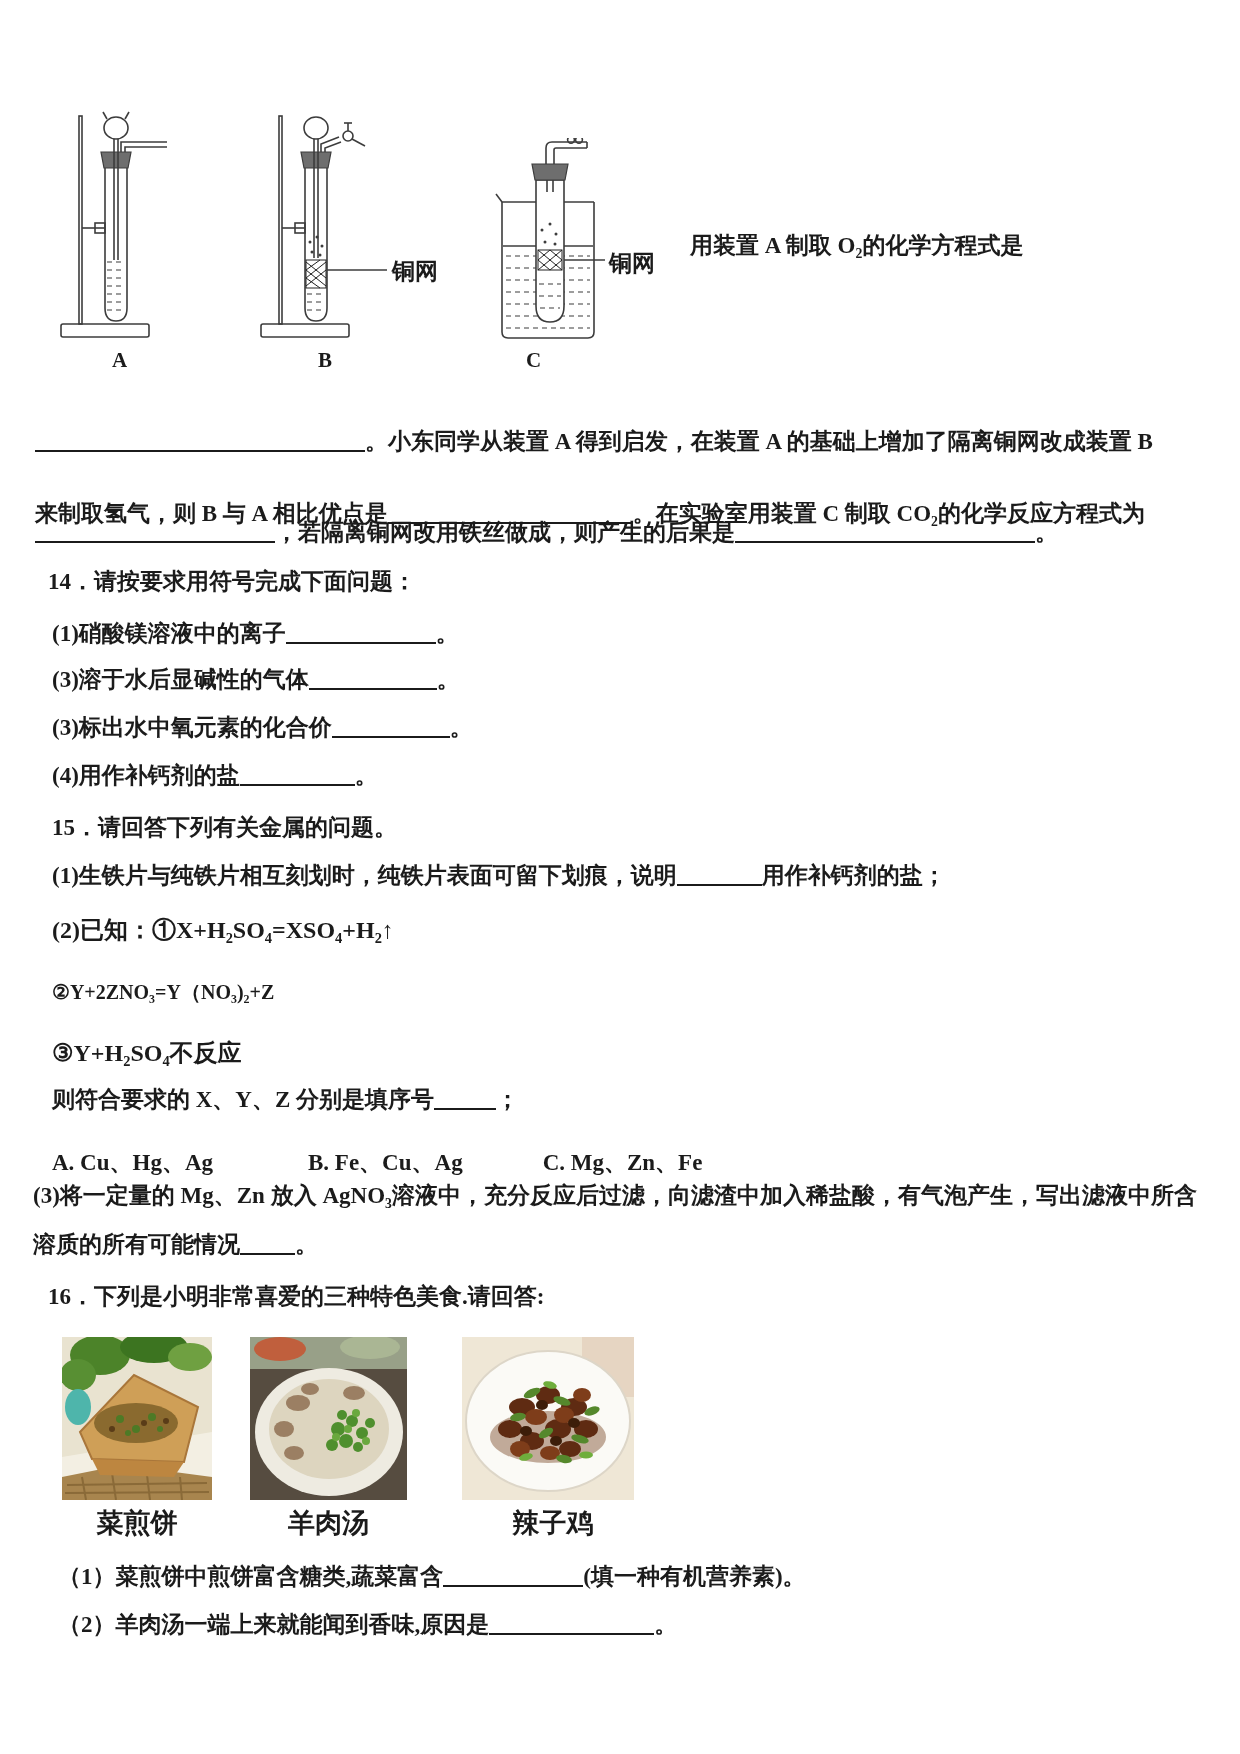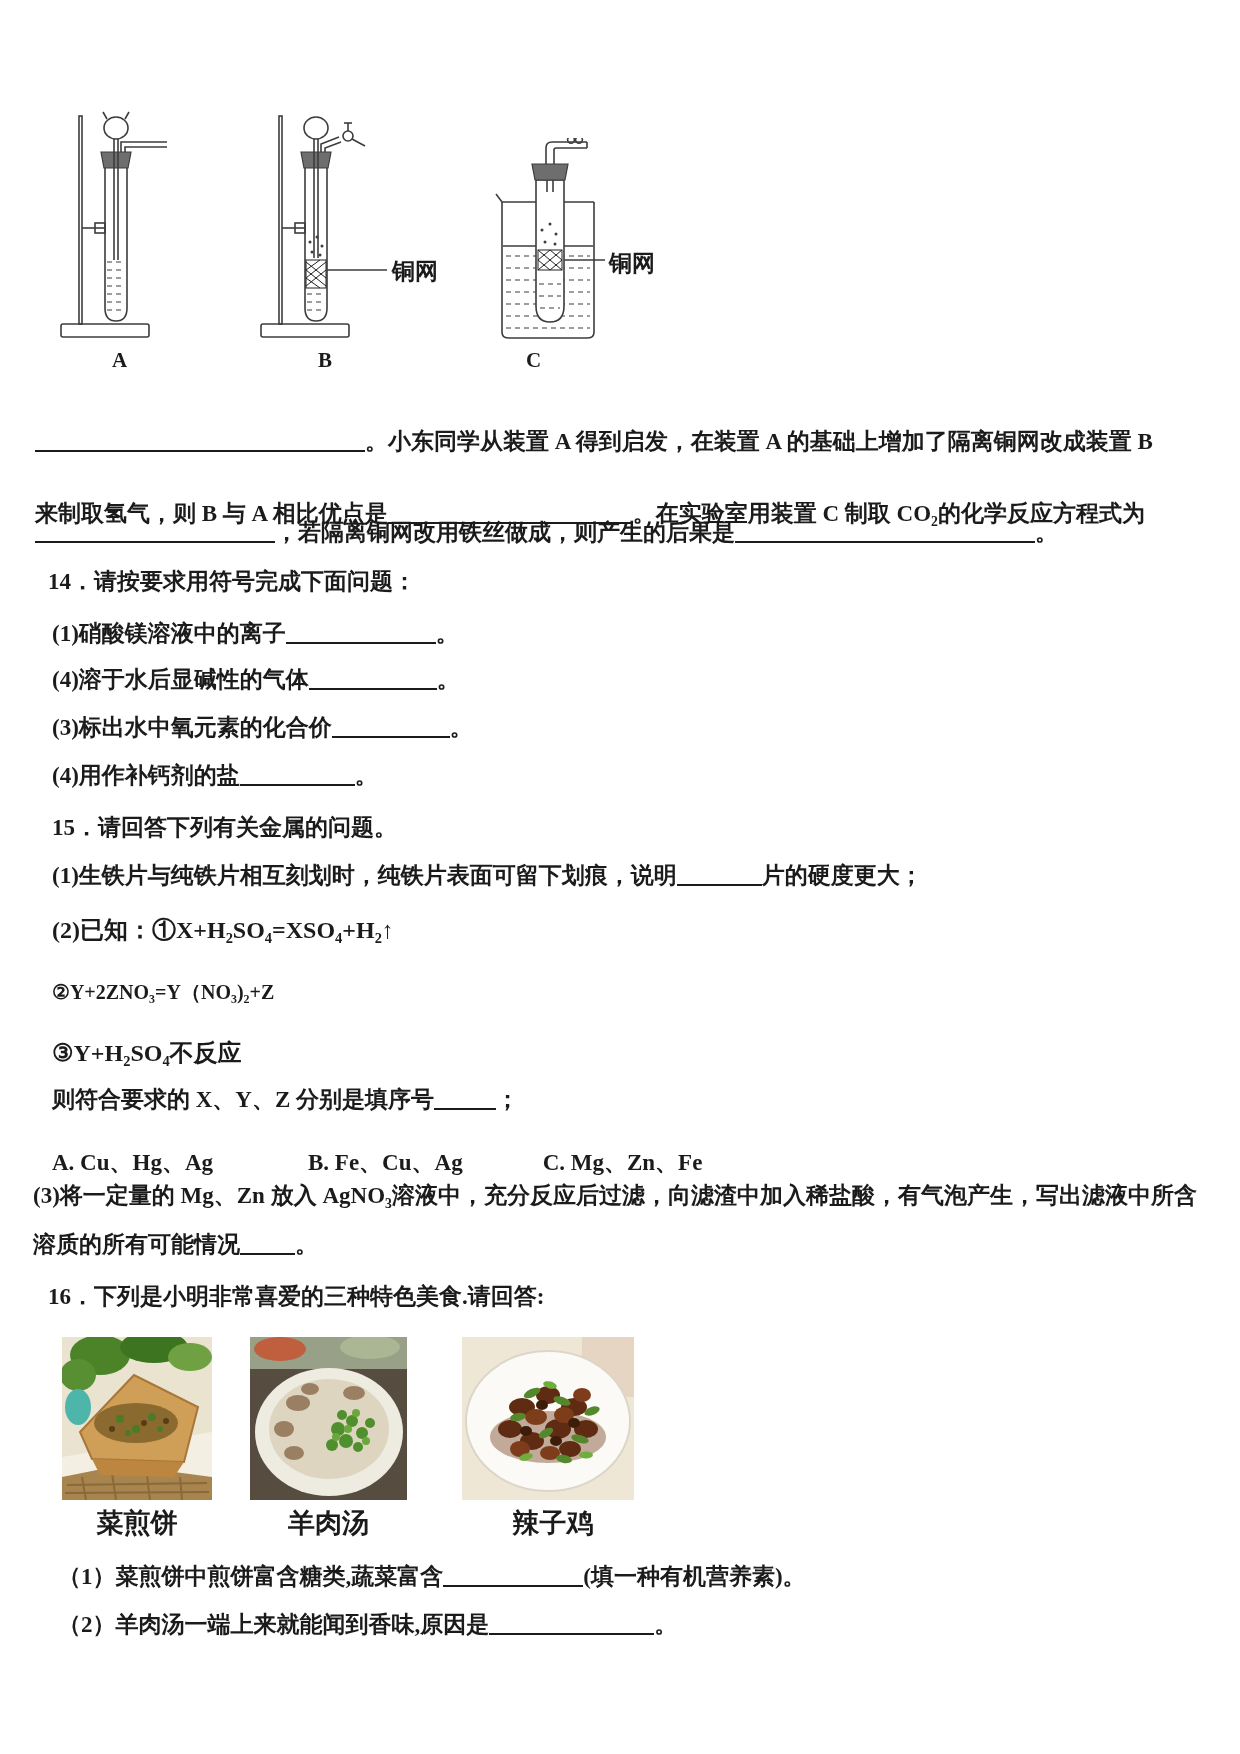--- a/index.html
+++ b/index.html
@@ -142,48 +142,49 @@
       <line x1="48" y1="170" x2="68" y2="170"></line>
     </g>
     <line class="lineart" x1="72" y1="122" x2="113" y2="122"></line>
   </svg>
 
   <div class="meshlabel" style="left:392px;top:256px;">铜网</div>
   <div class="meshlabel" style="left:609px;top:248px;">铜网</div>
   <div class="figlabel" style="left:112px;top:348px;">A</div>
   <div class="figlabel" style="left:318px;top:348px;">B</div>
   <div class="figlabel" style="left:526px;top:348px;">C</div>
+  <div class="sidenote" style="left:690px;top:230px;">用装置 A 制取 O₂的化学方程式是</div>
 
   <div class="line" style="left:35px;top:428px;">
     <span class="blank" style="width:330px;"></span><span>。小东同学从装置 A 得到启发，在装置 A 的基础上增加了隔离铜网改成装置 B</span>
   </div>
   <div class="line" style="left:35px;top:500px;">
     <span>来制取氢气，则 B 与 A 相比优点是</span><span class="blank" style="width:245px;"></span><span>。在实验室用装置 C 制取 CO₂的化学反应方程式为</span>
   </div>
   <div class="line" style="left:35px;top:519px;">
     <span class="blank" style="width:240px;"></span><span>，若隔离铜网改用铁丝做成，则产生的后果是</span><span class="blank" style="width:300px;"></span><span>。</span>
   </div>
 
   <div class="line" style="left:48px;top:568px;">14．请按要求用符号完成下面问题：</div>
   <div class="line" style="left:52px;top:620px;">
     <span>(1)硝酸镁溶液中的离子</span><span class="blank" style="width:150px;"></span><span>。</span>
   </div>
   <div class="line" style="left:52px;top:666px;">
-    <span>(4)溶于水后显碱性的气体</span><span class="blank" style="width:128px;"></span><span>。</span>
+    <span>(3)溶于水后显碱性的气体</span><span class="blank" style="width:128px;"></span><span>。</span>
   </div>
   <div class="line" style="left:52px;top:714px;">
     <span>(3)标出水中氧元素的化合价</span><span class="blank" style="width:118px;"></span><span>。</span>
   </div>
   <div class="line" style="left:52px;top:762px;">
     <span>(4)用作补钙剂的盐</span><span class="blank" style="width:115px;"></span><span>。</span>
   </div>
 
   <div class="line" style="left:52px;top:814px;text-align:center;">15．请回答下列有关金属的问题。</div>
   <div class="line" style="left:52px;top:862px;">
-    <span>(1)生铁片与纯铁片相互刻划时，纯铁片表面可留下划痕，说明</span><span class="blank" style="width:85px;"></span><span>片的硬度更大；</span>
+    <span>(1)生铁片与纯铁片相互刻划时，纯铁片表面可留下划痕，说明</span><span class="blank" style="width:85px;"></span><span>用作补钙剂的盐；</span>
   </div>
   <div class="line" style="left:52px;top:915px;font-size:24px;">(2)已知：①X+H₂SO₄=XSO₄+H₂↑</div>
   <div class="line" style="left:52px;top:980px;font-size:20px;">②Y+2ZNO₃=Y（NO₃)₂+Z</div>
   <div class="line" style="left:52px;top:1038px;font-size:24px;">③Y+H₂SO₄不反应</div>
   <div class="line" style="left:52px;top:1086px;">
     <span>则符合要求的 X、Y、Z 分别是填序号</span><span class="blank" style="width:62px;"></span><span>；</span>
   </div>
   <div class="line" style="left:52px;top:1133px;margin-top:16px;">
     <span class="opt" style="margin-right:95px;">A. Cu、Hg、Ag</span><span class="opt" style="margin-right:80px;">B. Fe、Cu、Ag</span><span class="opt">C. Mg、Zn、Fe</span>
   </div>

